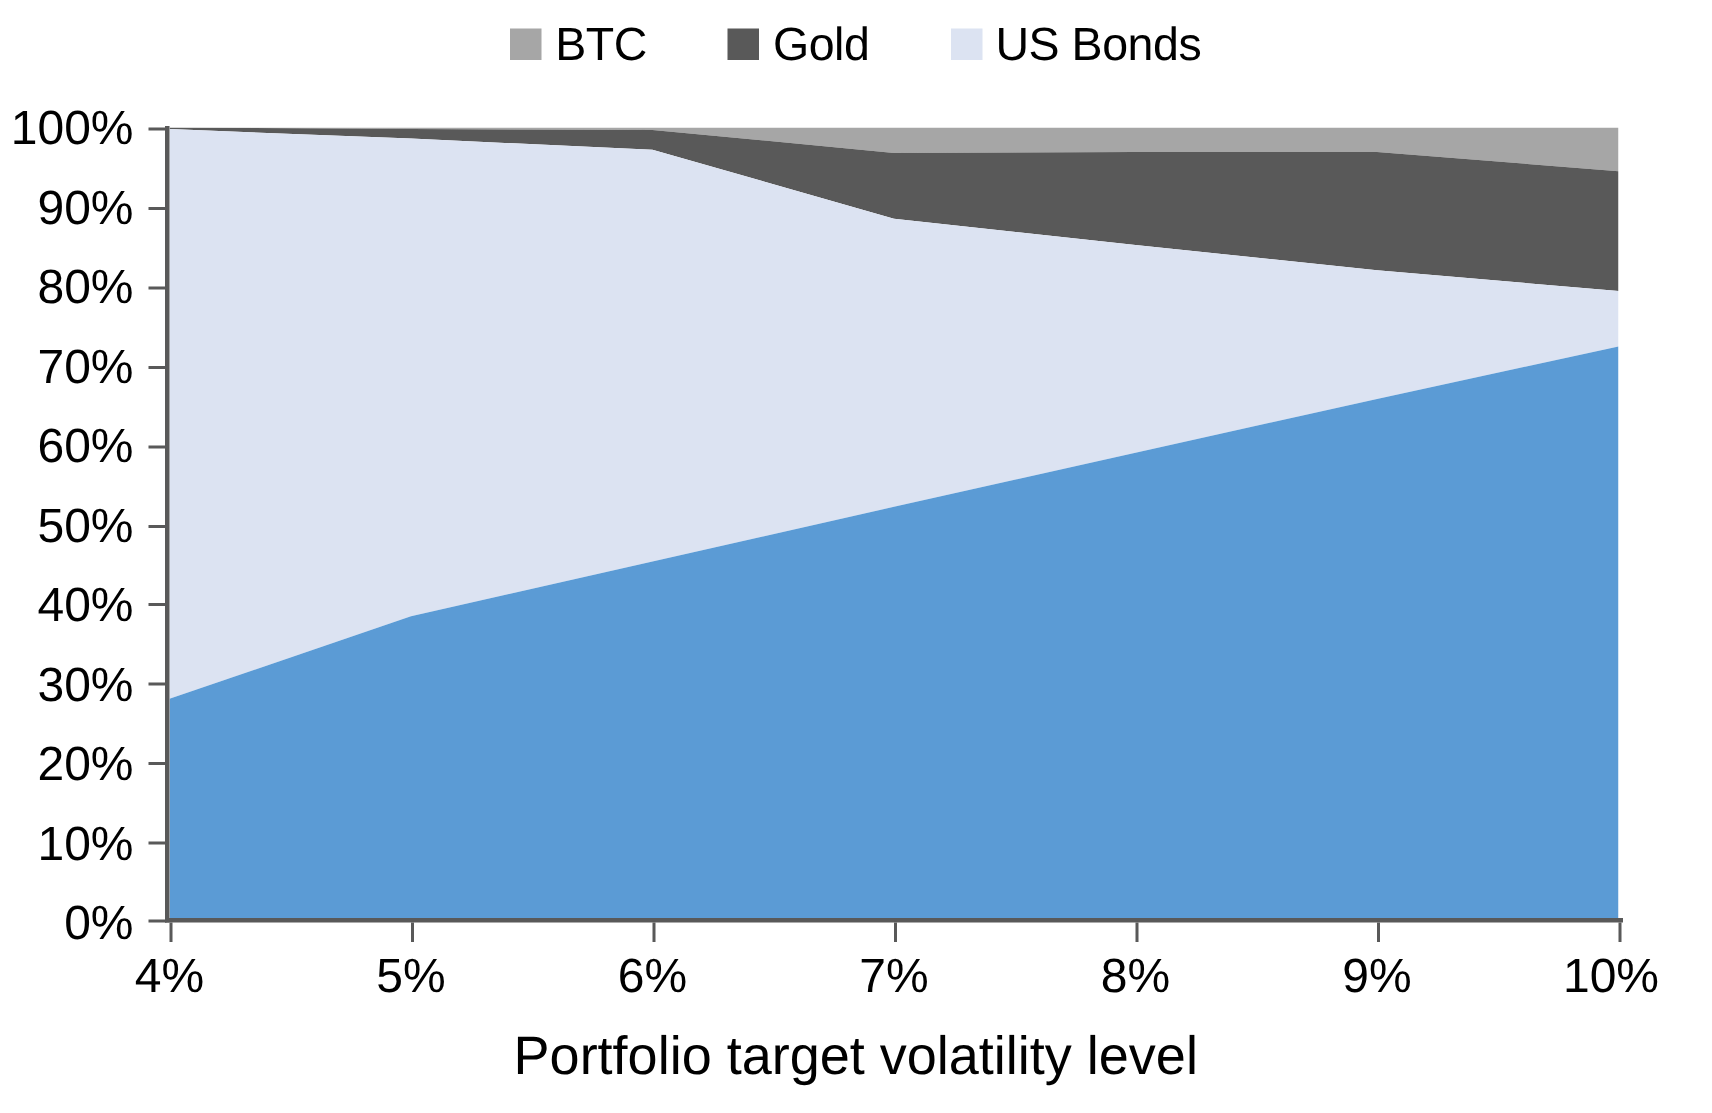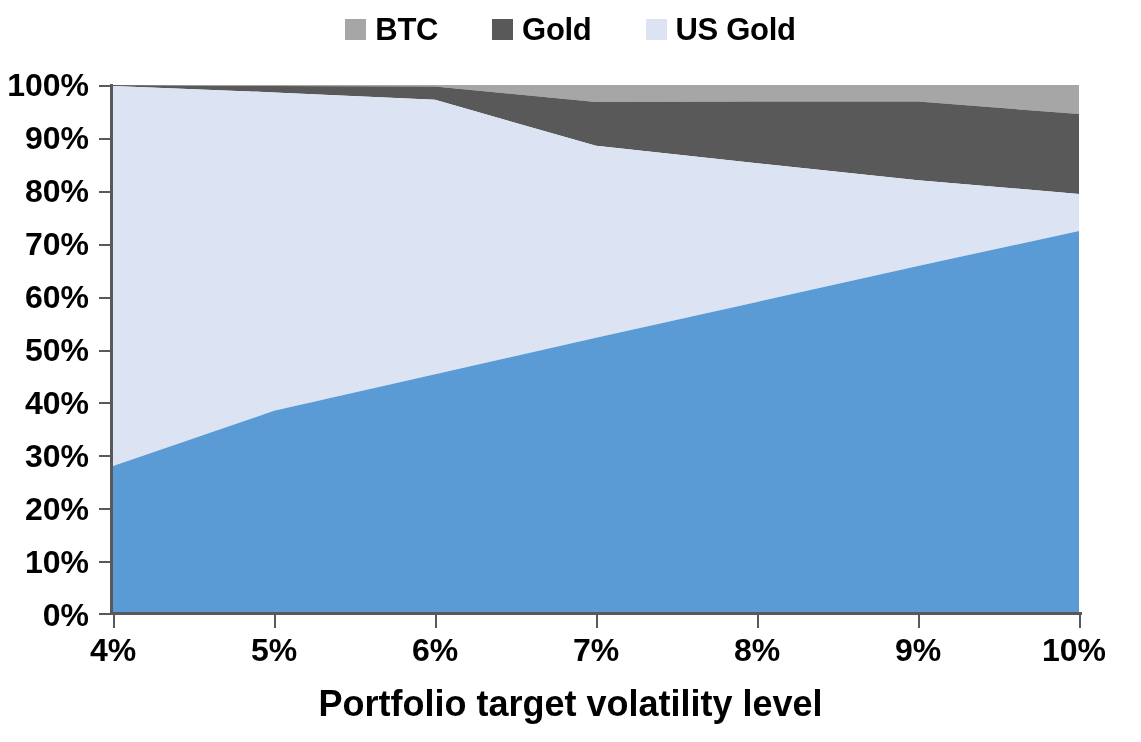--- a/index.html
+++ b/index.html
@@ -11,21 +11,20 @@
     width: 1141px;
     height: 742px;
     font-family: "Liberation Sans", sans-serif;
     color: #000000;
     overflow: hidden;
   }
   #chart-root {
     position: relative;
     width: 1141px;
     height: 742px;
-    font-weight: bold;
   }
 
   
   #legend {
     position: absolute;
     left: 0;
     top: 6px;
     width: 1141px;
     height: 46px;
     display: flex;
@@ -138,21 +137,21 @@
     <div class="legend-entry">
       <span class="legend-swatch" style="background:#A6A6A6"></span>
       <span class="legend-label">BTC</span>
     </div>
     <div class="legend-entry">
       <span class="legend-swatch" style="background:#595959"></span>
       <span class="legend-label">Gold</span>
     </div>
     <div class="legend-entry">
       <span class="legend-swatch" style="background:#DCE3F2"></span>
-      <span class="legend-label">US Gold</span>
+      <span class="legend-label">US Bonds</span>
     </div>
   </div>
 
   <div class="y-tick-label" style="top:69px">100%</div>
   <div class="y-tick-label" style="top:122px">90%</div>
   <div class="y-tick-label" style="top:175px">80%</div>
   <div class="y-tick-label" style="top:228px">70%</div>
   <div class="y-tick-label" style="top:281px">60%</div>
   <div class="y-tick-label" style="top:334px">50%</div>
   <div class="y-tick-label" style="top:387px">40%</div>

